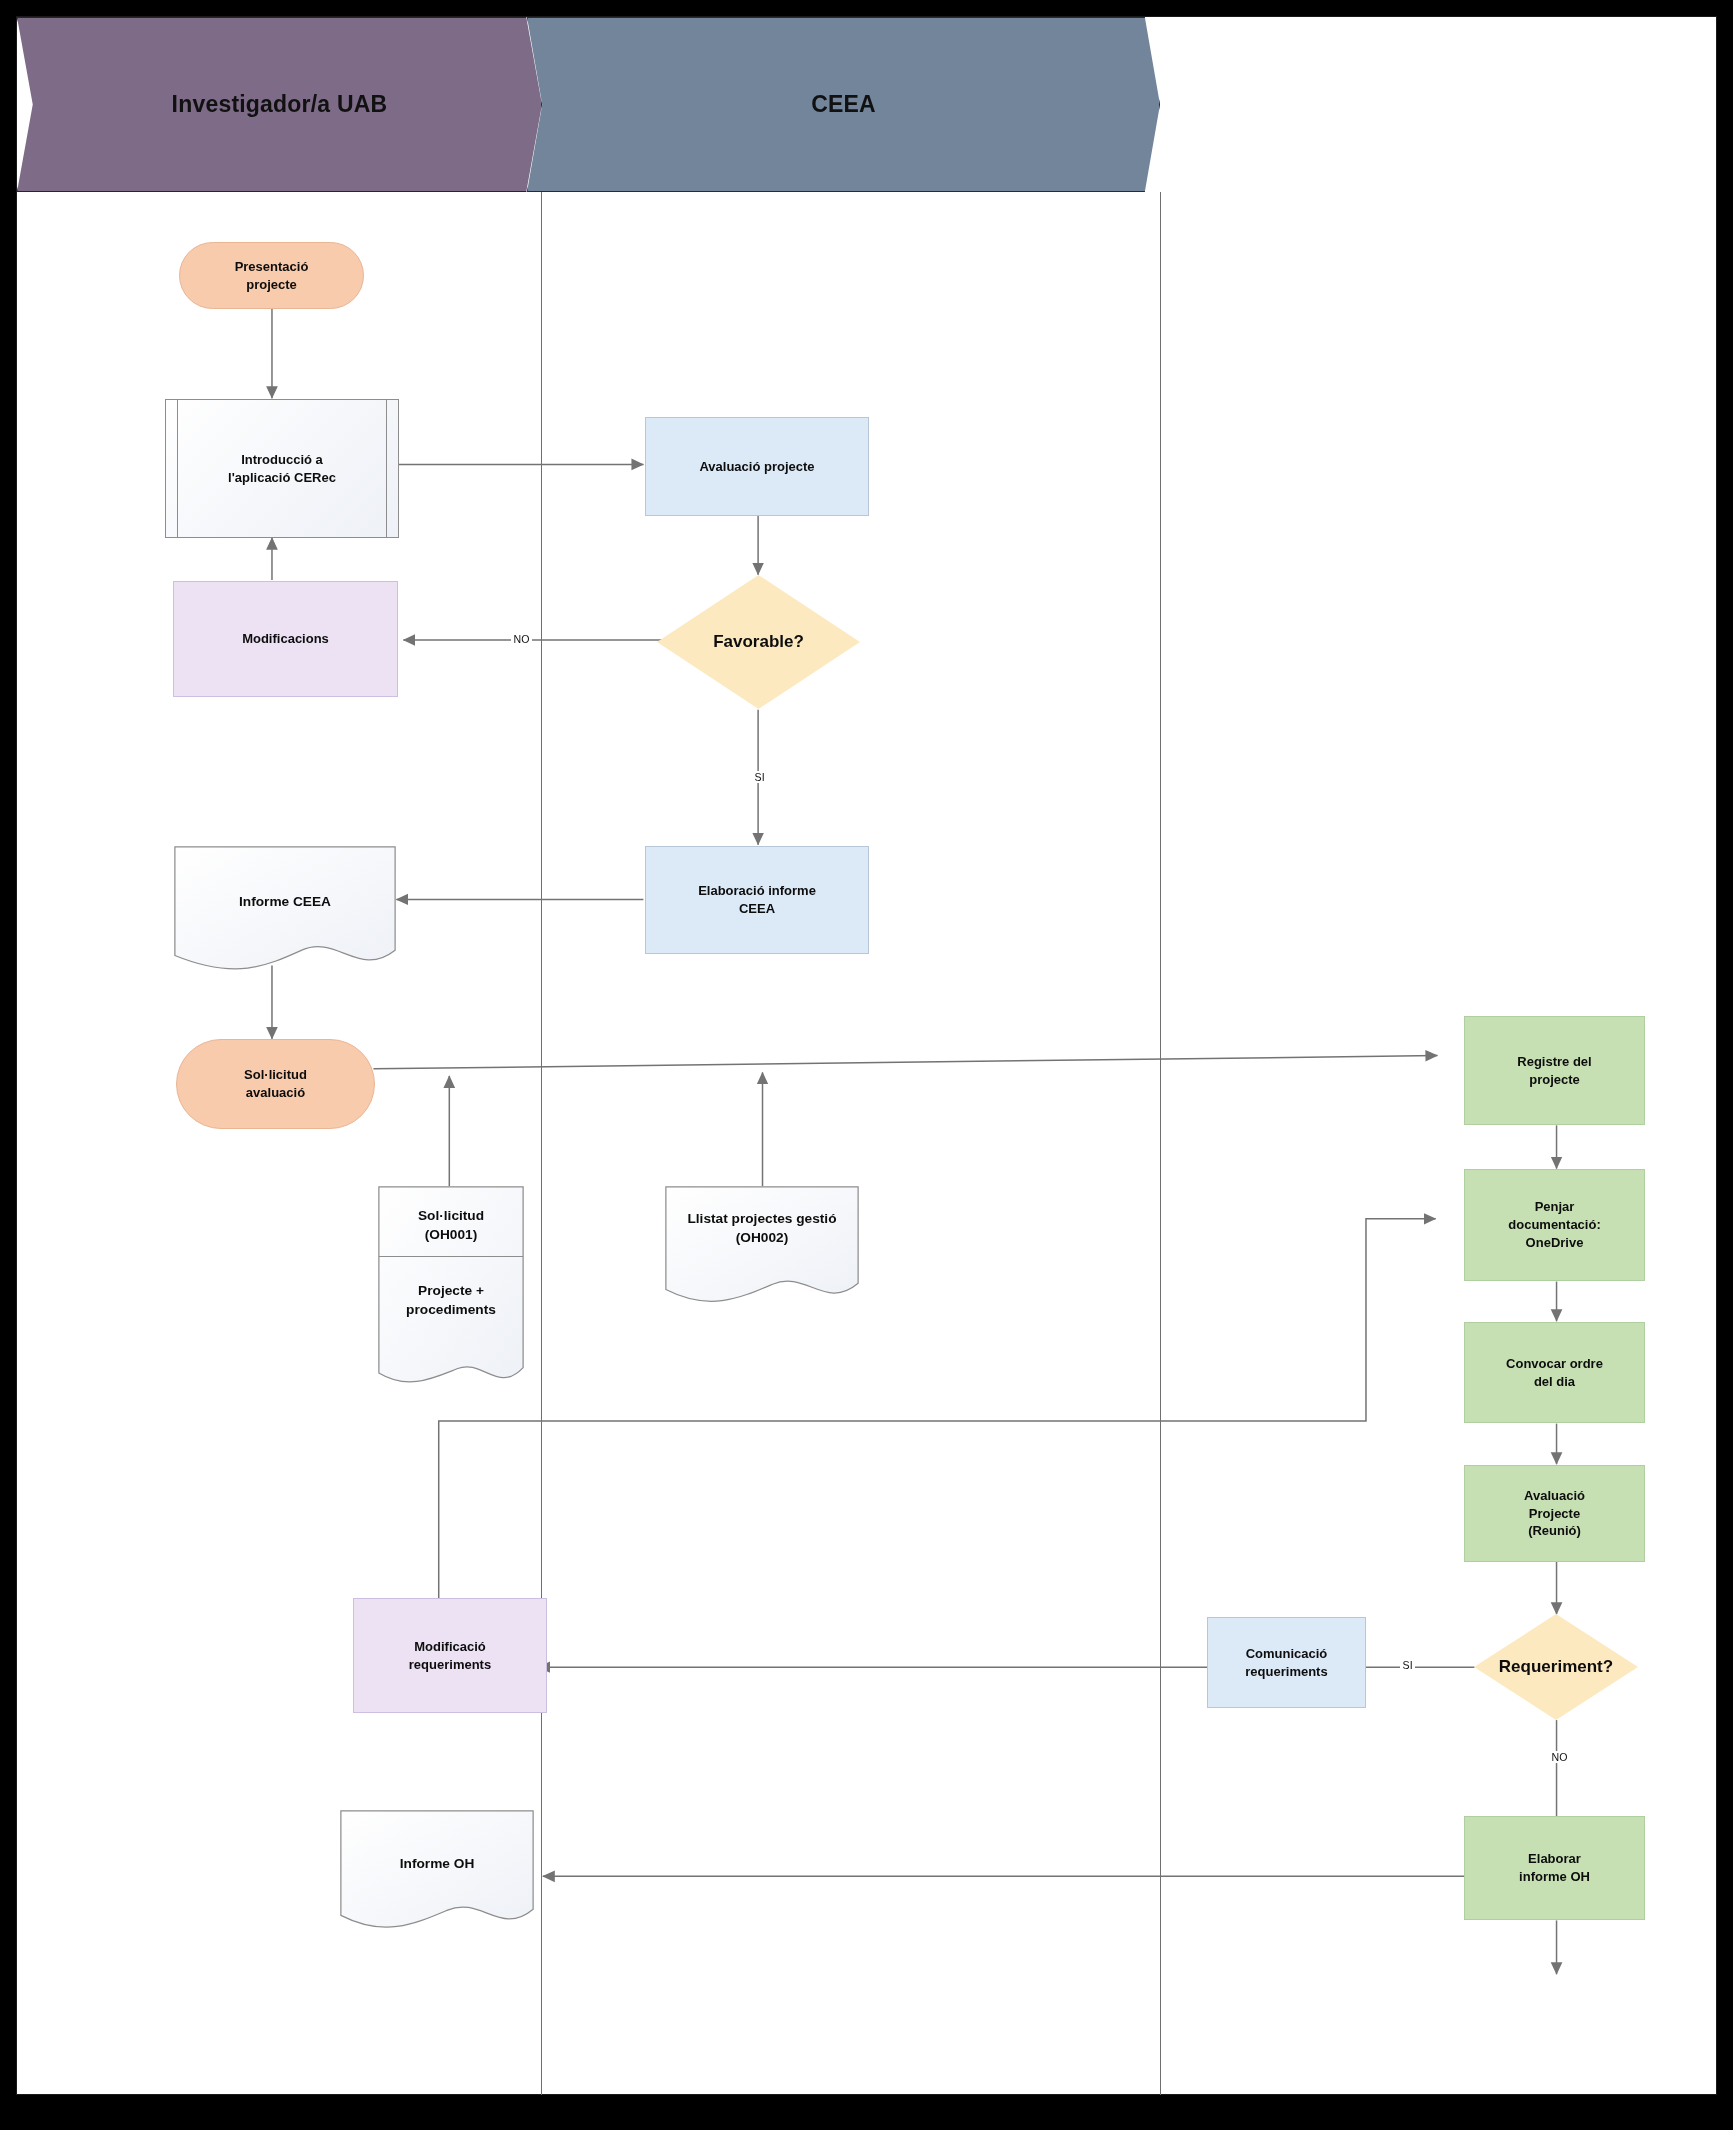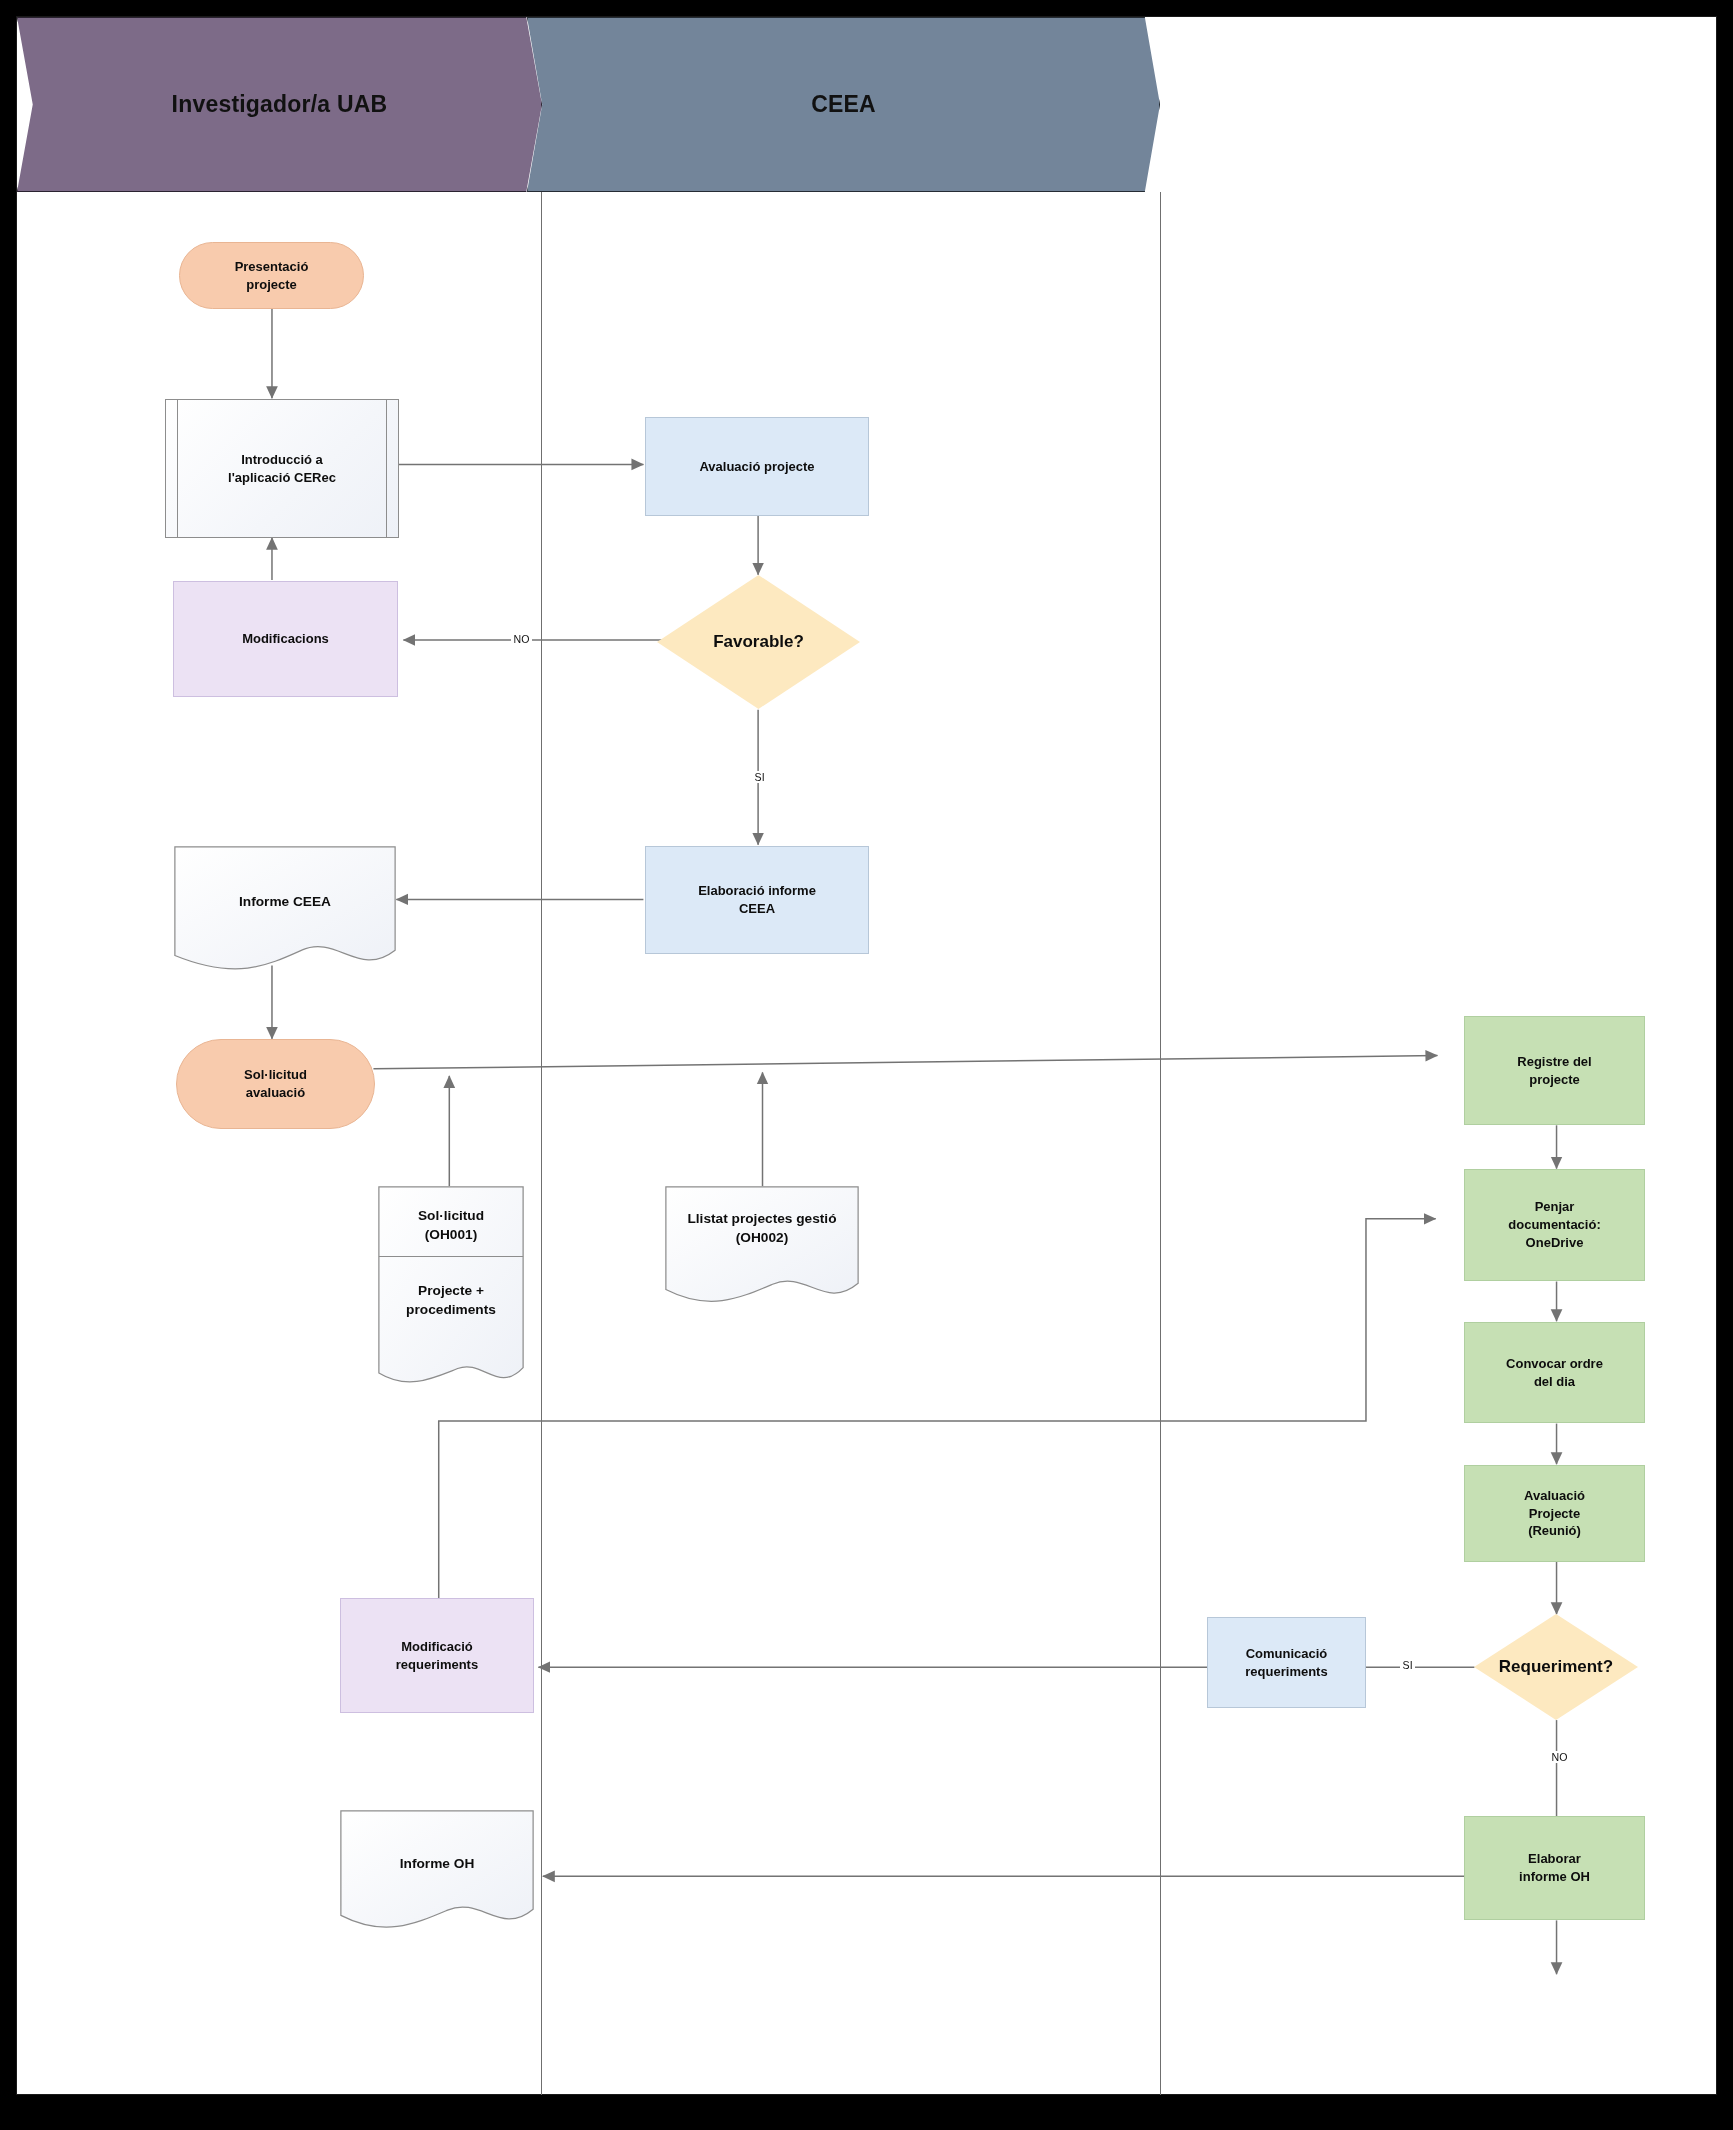--- a/index.html
+++ b/index.html
@@ -234,21 +234,21 @@
         </div>
       </div>
       <div class="dtext" style="top:93px;height:44px;">
         <div>
           <div>Projecte +</div>
           <div>procediments</div>
         </div>
       </div>
     </div>
 
-    <div class="node proc purple" style="left:323px;top:1581px;width:194px;height:115px;">
+    <div class="node proc purple" style="left:336px;top:1581px;width:194px;height:115px;">
       <div>
         <div>Modificació</div>
         <div>requeriments</div>
       </div>
     </div>
 
     <div class="docnode" style="left:323px;top:1793px;width:194px;height:124px;">
       <svg viewBox="0 0 220 140" preserveAspectRatio="none">
         <defs>
           <linearGradient id="gdoc3" x1="0" y1="0" x2="1" y2="1">

